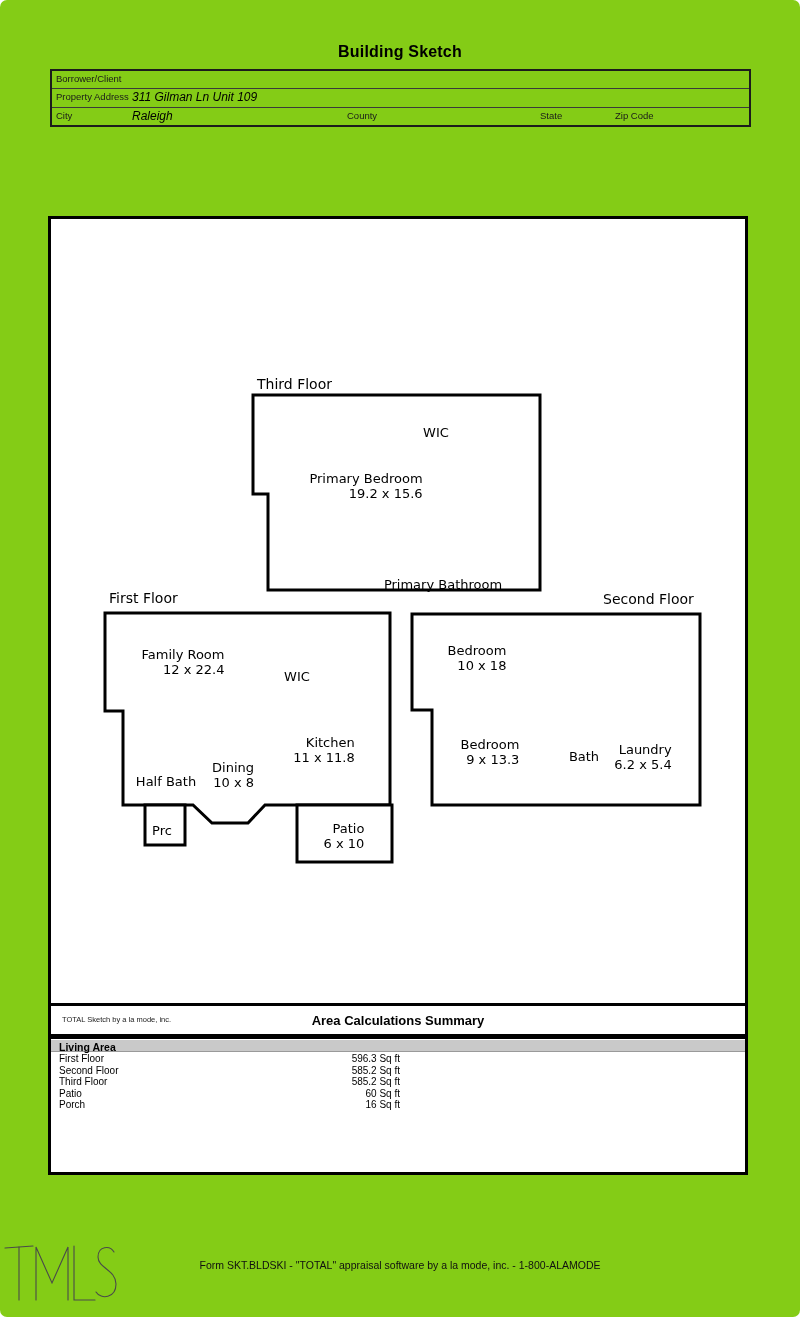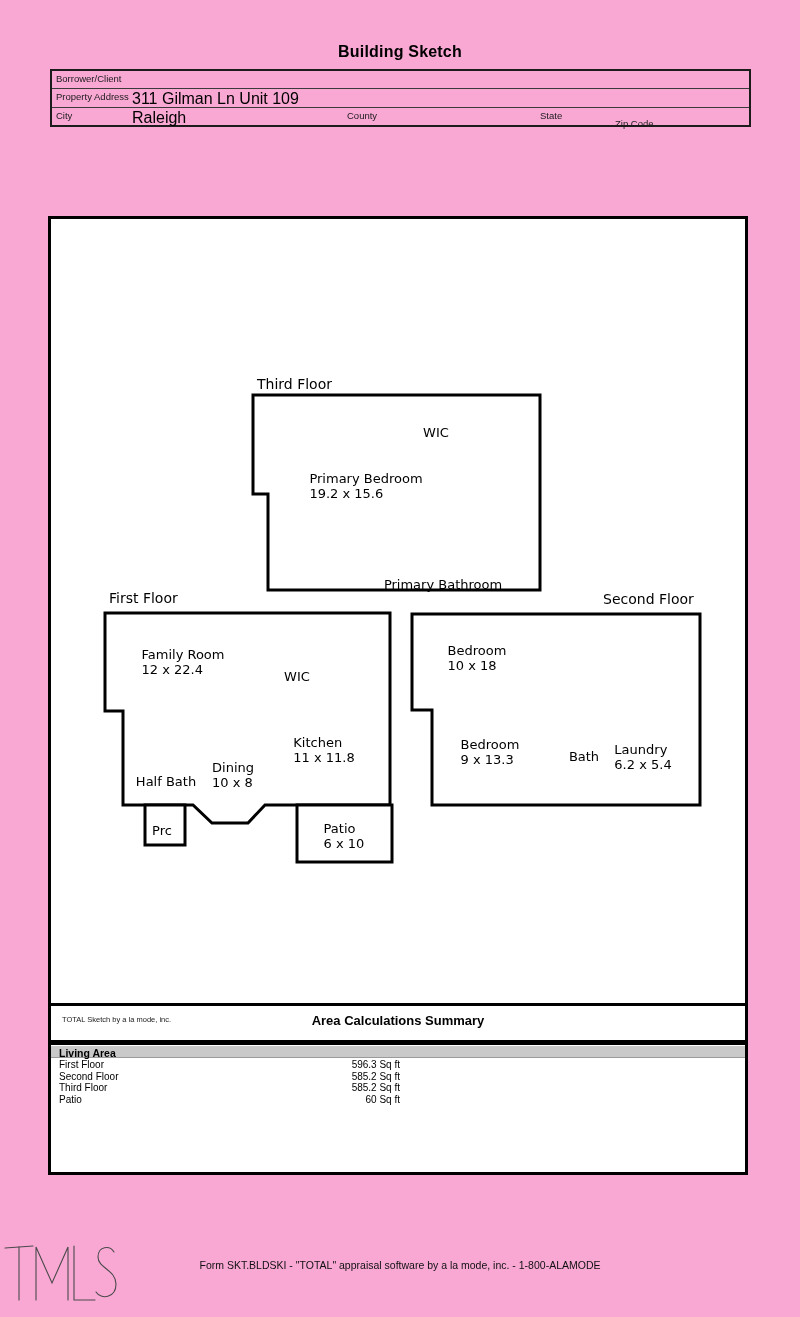--- a/index.html
+++ b/index.html
@@ -1,48 +1,48 @@
 <!DOCTYPE html>
 <html><head>
 <meta charset="utf-8">
 <style>
   html,body{margin:0;padding:0;background:#fff;}
-  .page{position:relative;width:800px;height:1317px;background:#f9a8d4;overflow:hidden;
-        font-family:"Liberation Sans",sans-serif;color:#000;}
+  .page{position:relative;width:800px;height:1317px;background:#84cc16;overflow:hidden;
+        font-family:"Liberation Sans",sans-serif;color:#000;border-radius:7px;}
 
   
   .page-title{position:absolute;top:43px;left:0;width:100%;text-align:center;
               font-size:16px;font-weight:bold;letter-spacing:0.2px;}
 
   
   .hdr-table{position:absolute;left:50px;top:69px;width:701px;height:58px;
              border:2px solid #1c1c1c;box-sizing:border-box;display:flex;flex-direction:column;}
   .hdr-row{position:relative;flex:1;border-top:1px solid #3a3a3a;}
   .hdr-row:first-child{border-top:none;}
   .hdr-label{position:absolute;left:4px;top:2px;font-size:9.5px;color:#1a1a1a;
              transform-origin:left top;white-space:nowrap;}
-  .hdr-value{position:absolute;font-size:16px;color:#000;top:1px;white-space:nowrap;}
+  .hdr-value{position:absolute;font-size:12px;color:#000;top:1px;white-space:nowrap;font-style:italic;}
 
   
   .sketch-frame{position:absolute;left:48px;top:216px;width:700px;height:959px;
                 border:3px solid #000;box-sizing:border-box;background:#fff;}
 
   
   .plan-svg{position:absolute;left:0;top:0;width:800px;height:1317px;pointer-events:none;}
   .plan-svg polygon,.plan-svg rect{fill:#ffffff;stroke:#000;stroke-width:3;stroke-linejoin:miter;}
 
   
   .floor-title{position:absolute;font-family:"DejaVu Sans",sans-serif;font-size:14px;white-space:nowrap;}
-  .plan-label{position:absolute;transform:translate(-50%,-50%);text-align:left;
+  .plan-label{position:absolute;transform:translate(-50%,-50%);text-align:right;
               font-family:"DejaVu Sans",sans-serif;font-size:13px;line-height:15px;white-space:nowrap;}
 
   
   .summary{position:absolute;left:51px;top:1003px;width:694px;}
   .sum-bar-thin{height:3px;background:#000;}
-  .sum-headrow{position:relative;height:34px;}
+  .sum-headrow{position:relative;height:28px;}
   .sum-attrib{position:absolute;left:11px;top:9px;font-size:7.5px;color:#222;white-space:nowrap;}
   .sum-title{position:absolute;left:0;top:7px;width:100%;text-align:center;
              font-size:13px;font-weight:bold;}
   .sum-bar-thick{height:5px;background:#000;}
   .sum-gray{height:12px;background:#c9c9c9;border-bottom:1px solid #9a9a9a;
             font-size:10.5px;font-weight:bold;padding:1px 0 10px 8px;box-sizing:border-box;margin-top:1px;}
   .sum-row{position:relative;height:10.5px;font-size:10px;padding:1px 0 0 8px;box-sizing:content-box;}
   .sum-row .val{position:absolute;left:0;top:1px;width:349px;text-align:right;}
   .sum-row.total{font-weight:bold;height:12px;}
 
@@ -64,21 +64,21 @@
     </div>
     <div class="hdr-row">
       <span class="hdr-label">Property Address</span>
       <span class="hdr-value" style="left:80px;">311 Gilman Ln Unit 109</span>
     </div>
     <div class="hdr-row">
       <span class="hdr-label">City</span>
       <span class="hdr-value" style="left:80px;">Raleigh</span>
       <span class="hdr-label" style="left:295px;">County</span>
       <span class="hdr-label" style="left:488px;">State</span>
-      <span class="hdr-label" style="left:563px;margin-top:8px;">Zip Code</span>
+      <span class="hdr-label" style="left:563px;">Zip Code</span>
     </div>
   </div>
 
   <div class="sketch-frame"></div>
 
   <svg class="plan-svg" viewBox="0 0 800 1317">
     <polygon points="253,395 540,395 540,590 268,590 268,494 253,494"></polygon>
     <polygon points="105,613 390,613 390,805 265,805 248,823 212,823 193,805 123,805 123,711 105,711"></polygon>
     <polygon points="412,614 700,614 700,805 432,805 432,710 412,710"></polygon>
     <rect x="145" y="805" width="40" height="40"></rect>
@@ -148,20 +148,24 @@
     </div>
     <div class="sum-row">
       <span>Third Floor</span>
       <span class="val">585.2 Sq ft</span>
     </div>
 
     <div class="sum-row">
       <span>Patio</span>
       <span class="val">60 Sq ft</span>
     </div>
+    <div class="sum-row">
+      <span>Porch</span>
+      <span class="val">16 Sq ft</span>
+    </div>
   </div>
 
   <div class="footer-text">Form SKT.BLDSKI - "TOTAL" appraisal software by a la mode, inc. - 1-800-ALAMODE</div>
 
   <svg class="tmls-logo" width="125" height="70" viewBox="0 0 125 70">
     <g fill="none" stroke="#4a4a4a" stroke-width="1.1" stroke-linecap="round">
       <path d="M3,10 L31,8"></path>
       <path d="M17,9 L17,62"></path>
       <path d="M34,62 L34,9 L50,45 L66,9 L66,62"></path>
       <path d="M72,8 L72,62 L93,62"></path>

